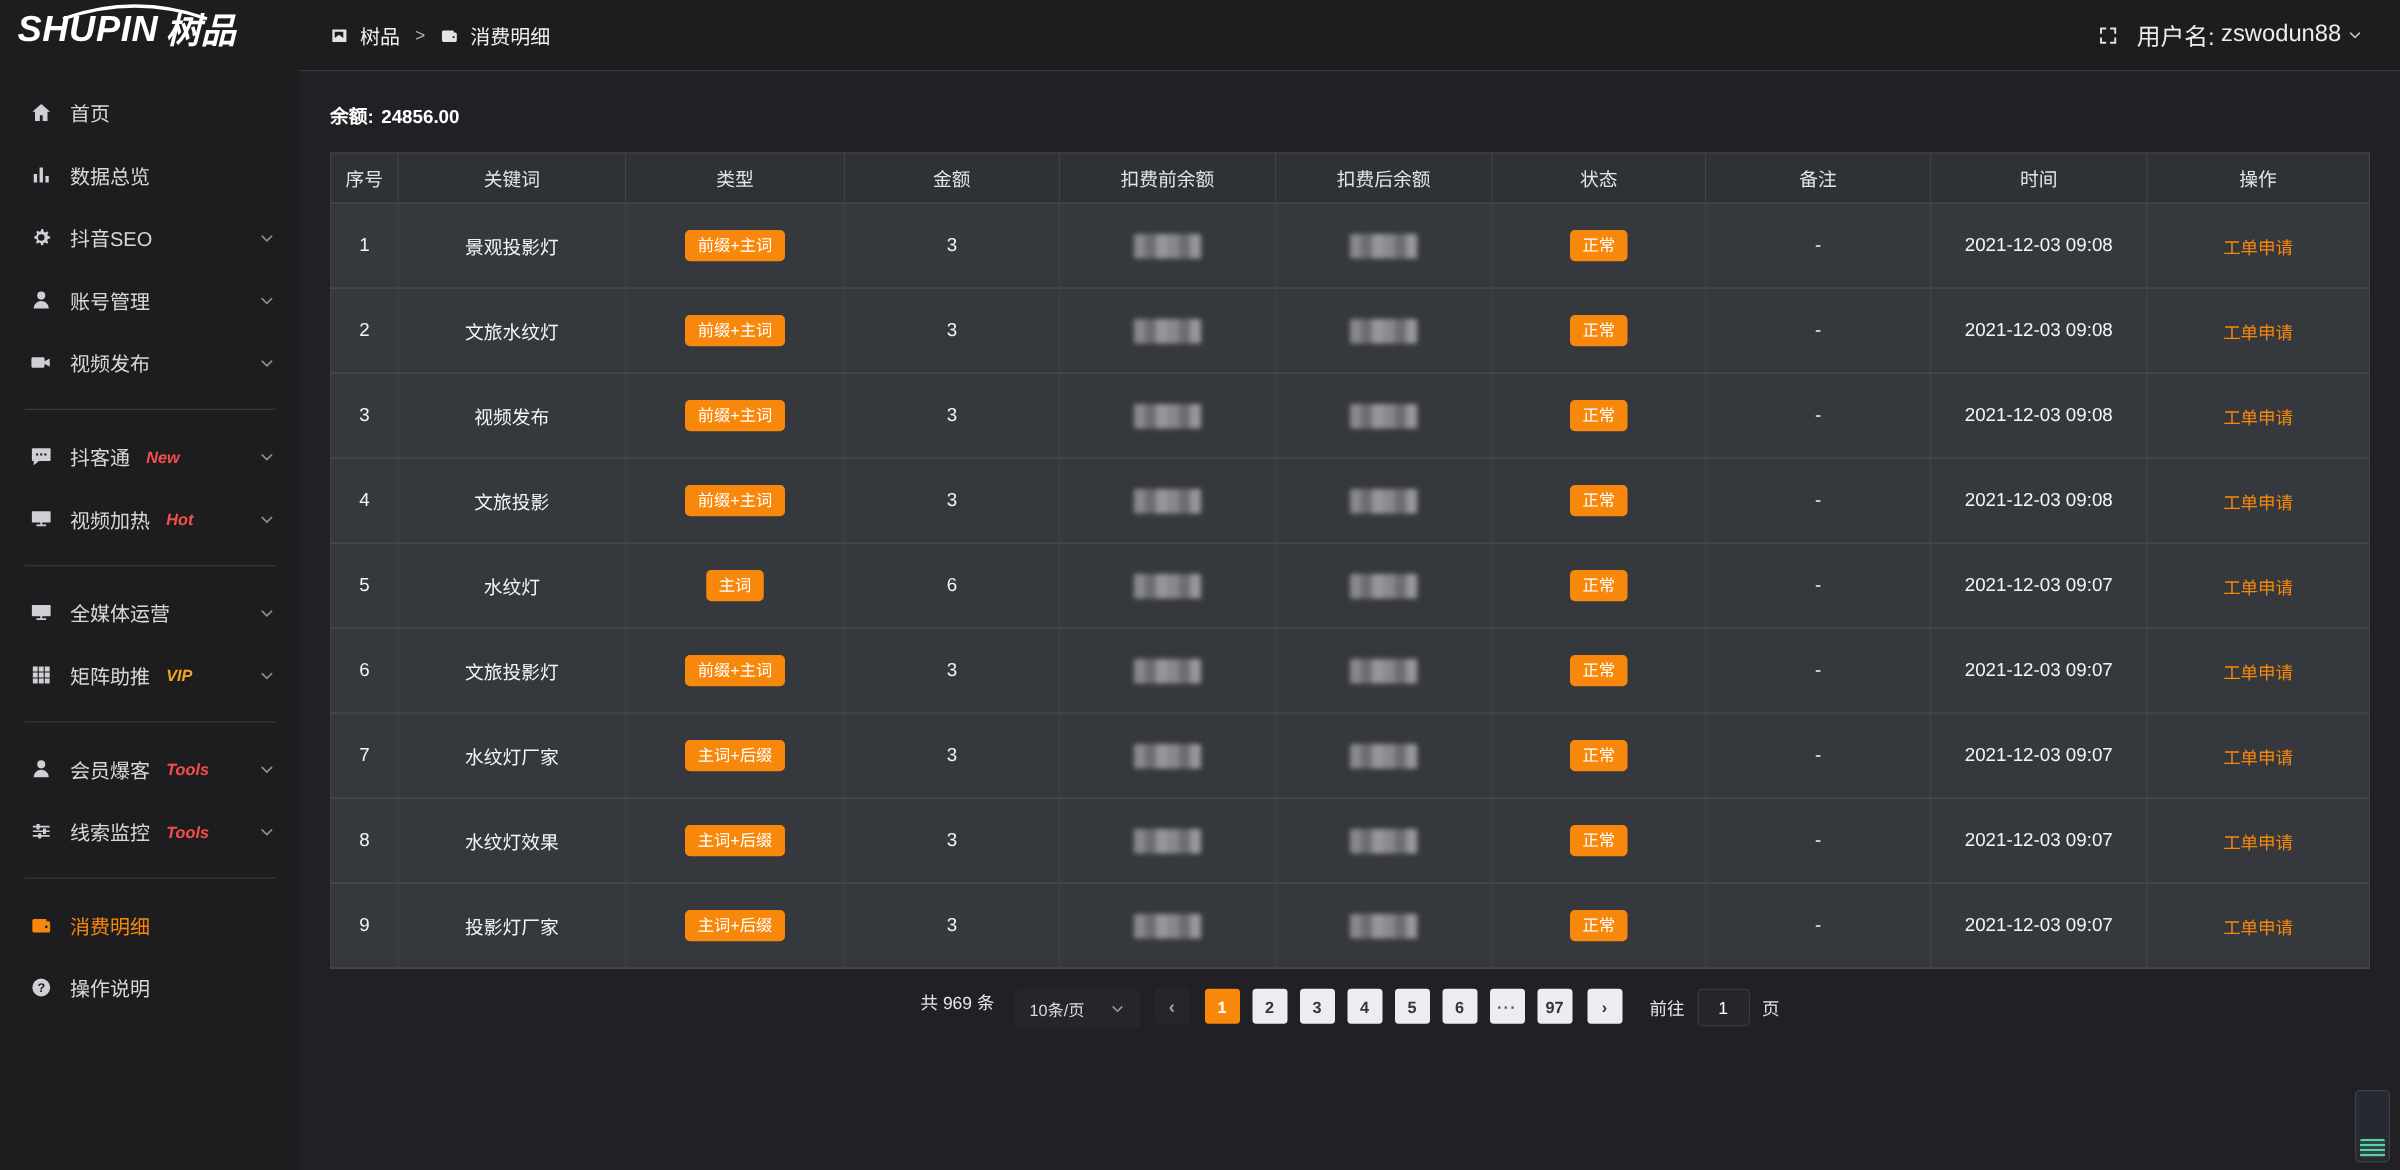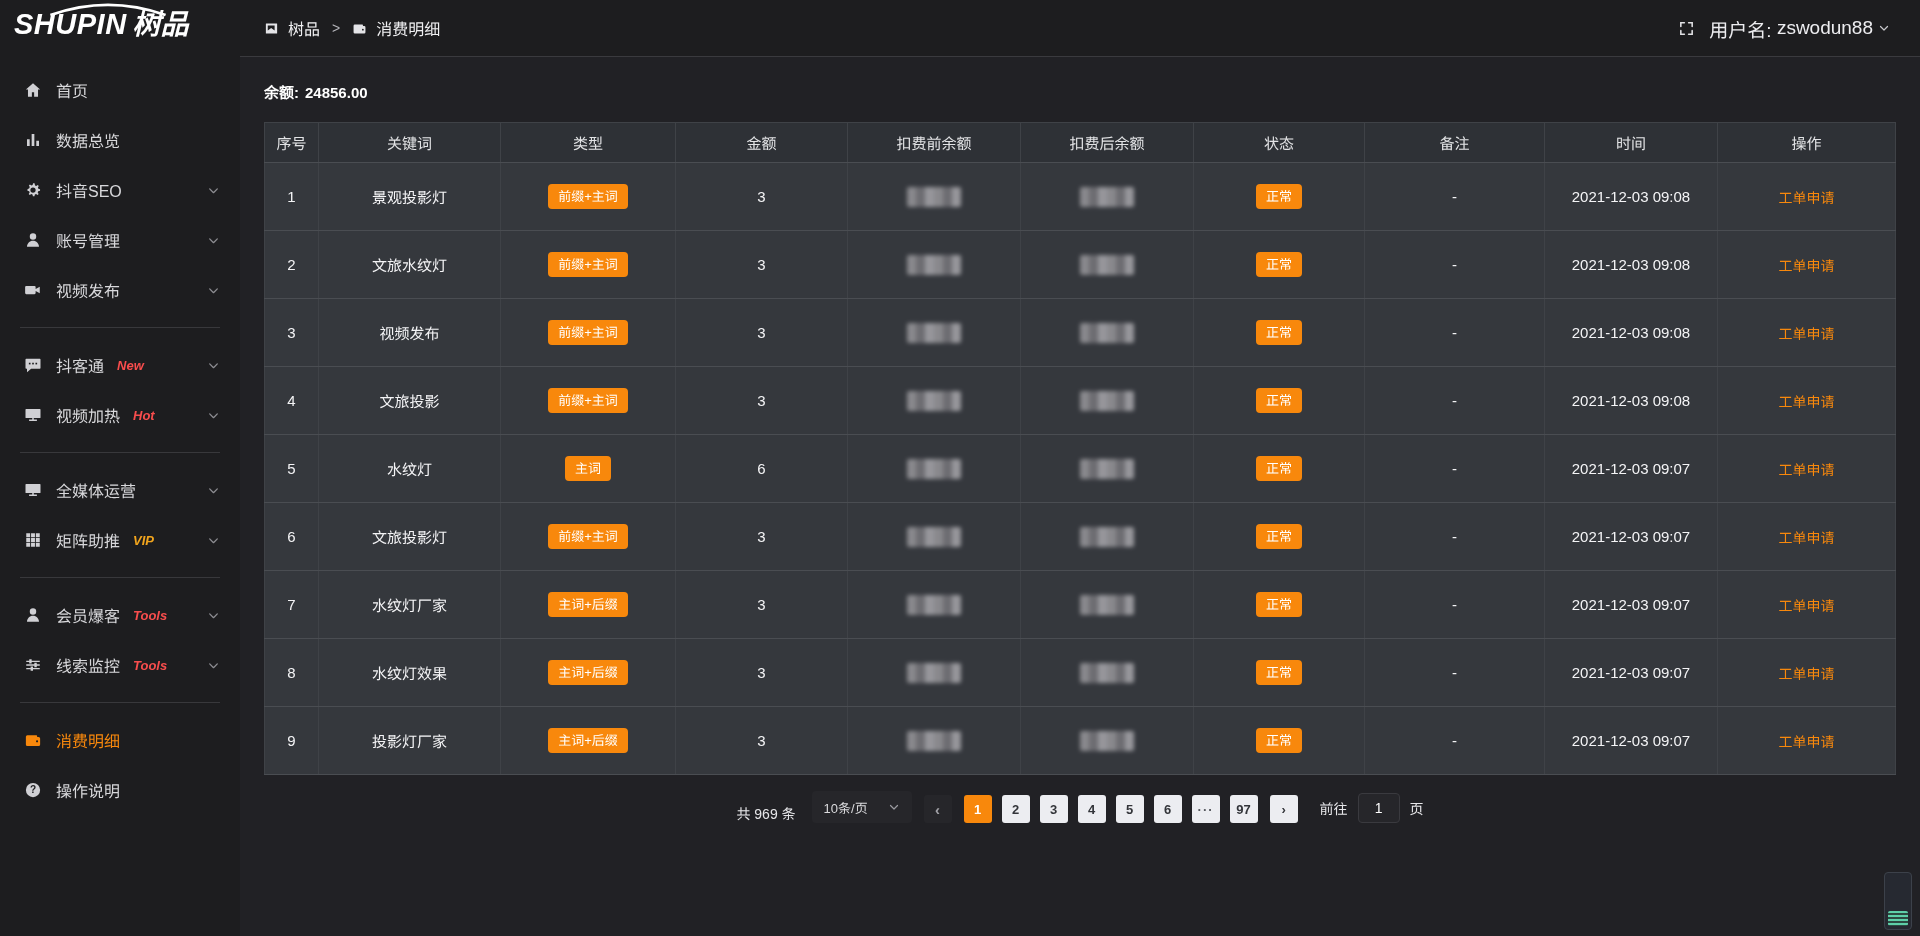--- a/index.html
+++ b/index.html
@@ -54,21 +54,21 @@
            overflow:hidden;white-space:nowrap;}
   .badge{display:inline-block;background:var(--accent);color:#fff;font-size:13px;line-height:1;
          padding:6px 10px;border-radius:4px;}
   .redacted{display:inline-block;width:54px;height:20px;border-radius:2px;vertical-align:middle;
     background-image:repeating-linear-gradient(90deg,#98979b 0 9px,#77767b 9px 18px,#a8a7ac 18px 27px),
                      repeating-linear-gradient(0deg,rgba(0,0,0,.22) 0 10px,rgba(255,255,255,.10) 10px 20px);
     filter:blur(2px);opacity:.85;}
   .action-link{color:var(--accent);font-size:14px;cursor:pointer;text-decoration:none;}
 
   
-  .pagination{display:flex;align-items:flex-end;justify-content:center;margin-top:16px;gap:12px;}
+  .pagination{display:flex;align-items:flex-start;justify-content:center;margin-top:16px;gap:12px;}
   .pg-total{font-size:14px;color:#e6e6e9;margin-right:4px;}
   .page-size{display:flex;align-items:center;background:#26262a;border-radius:4px;height:32px;
              padding:0 12px;font-size:13px;color:#dadadd;cursor:pointer;min-width:100px;justify-content:space-between;}
   .page-size .chev-sm{margin-left:12px;color:#9a9aa0;}
   .pg-btn{min-width:28px;height:28px;border:none;border-radius:3px;background:#ecedf1;color:#33353a;
           font-size:13px;font-weight:bold;display:flex;align-items:center;justify-content:center;cursor:pointer;
           font-family:inherit;padding:0 4px;}
   .pg-btn.dark{background:#26262a;color:#a2a2a8;font-size:15px;}
   .pg-btn.active{background:var(--accent);color:#fff;}
   .pg-btn.ellipsis{letter-spacing:1px;color:#55585e;}

